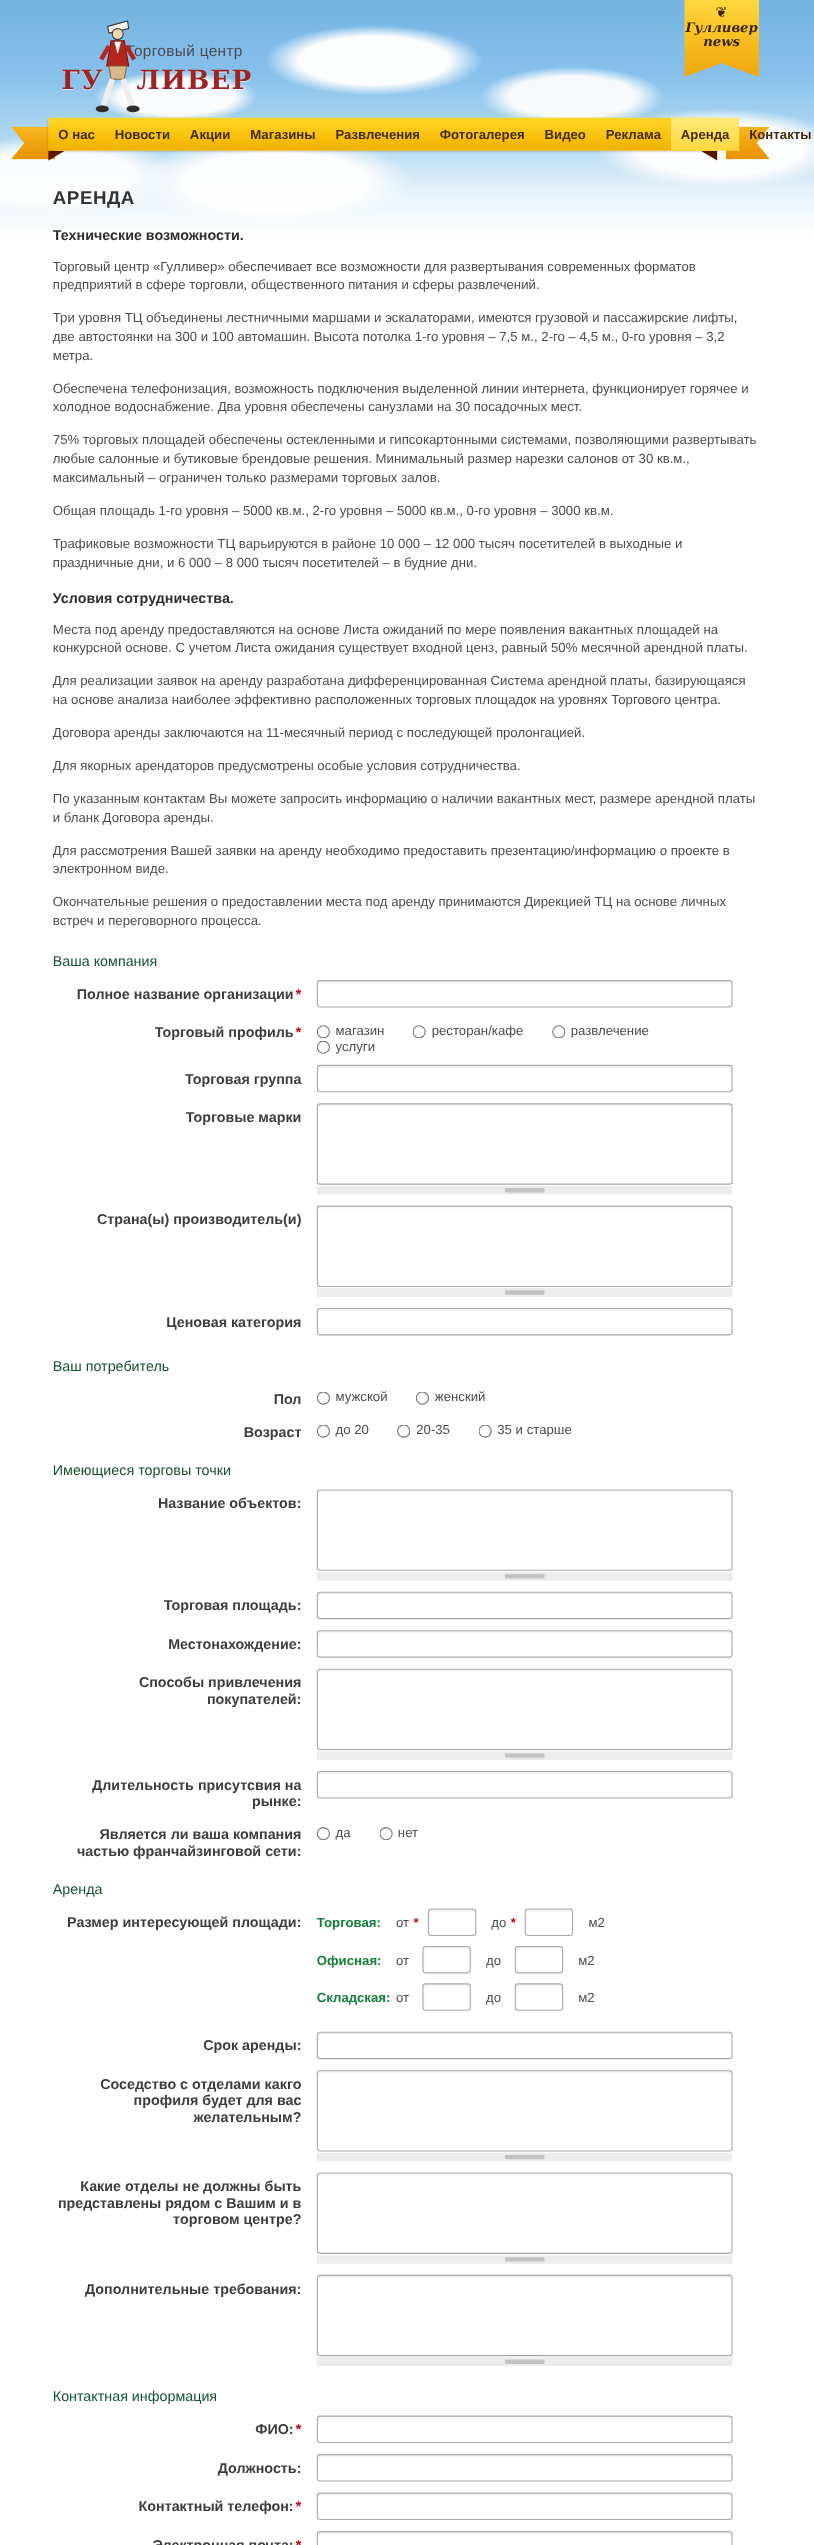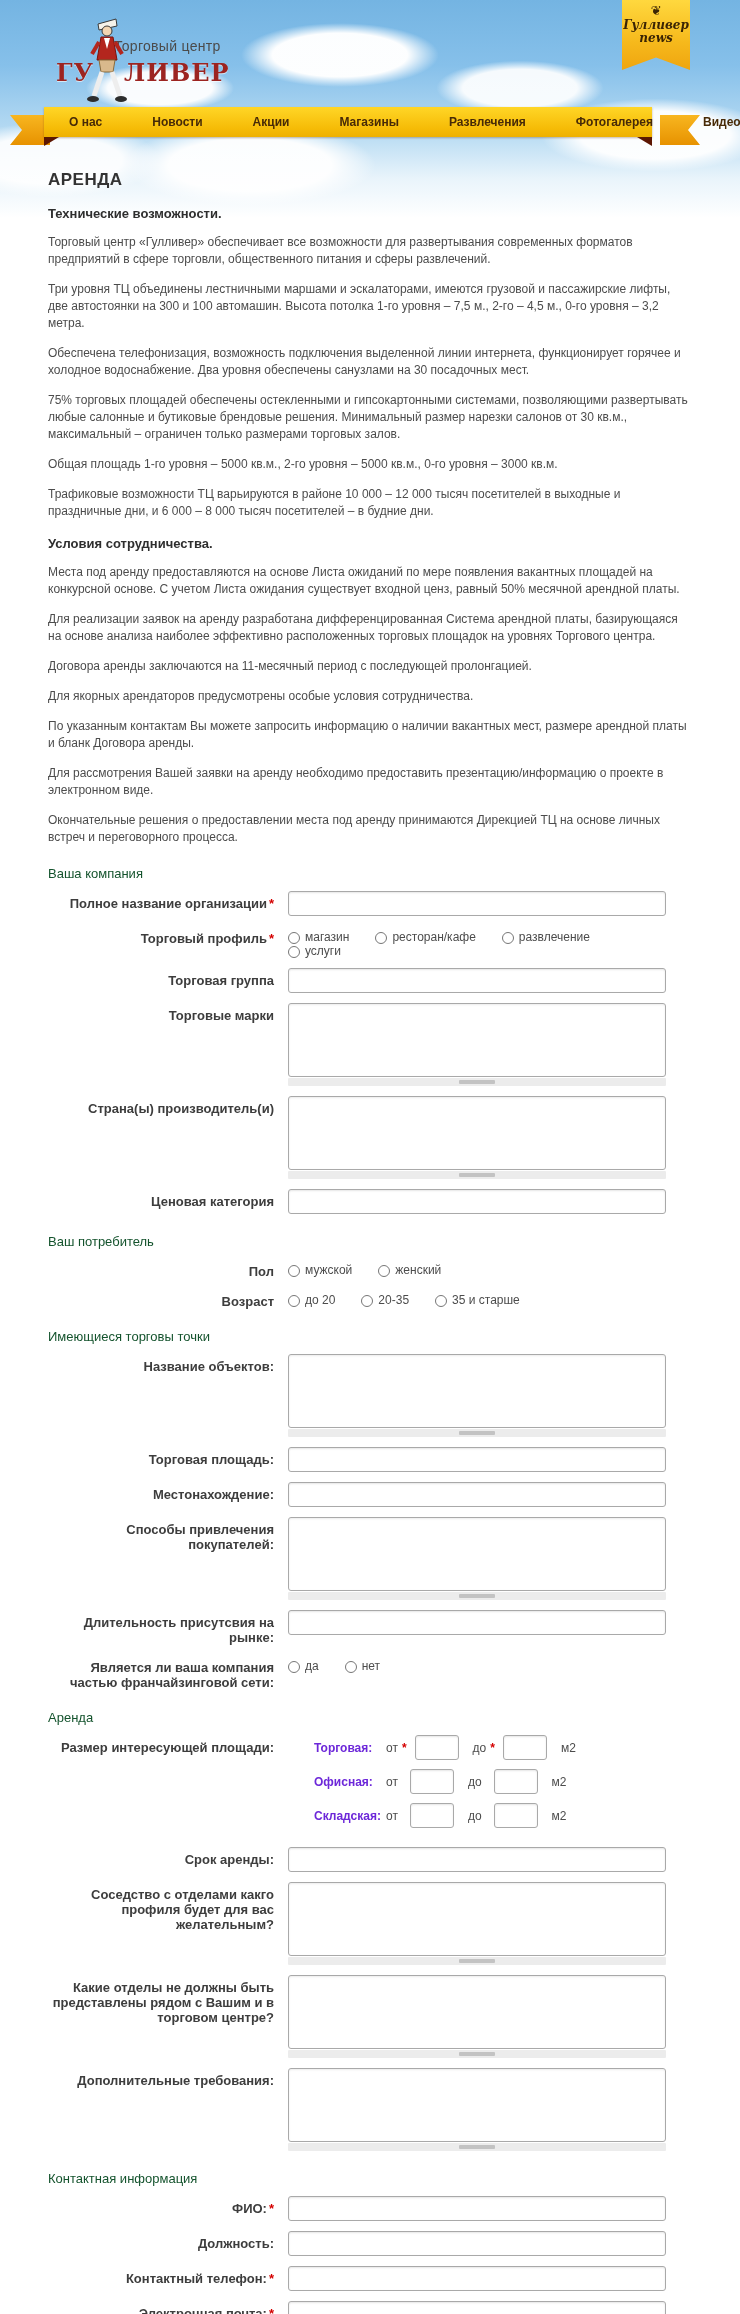--- a/index.html
+++ b/index.html
@@ -44,21 +44,21 @@
 
   
   .nav-wrap { position:relative; height:52px; }
   .nav-bar {
     position:absolute; left:44px; top:7px; width:608px; height:30px;
     background:linear-gradient(to bottom,#ffd627,#f6bc07 70%,#eeb000);
     box-shadow:0 1px 2px rgba(90,50,0,.35);
     display:flex; justify-content:space-between; align-items:stretch;
   }
   .nav-item {
-    display:flex; align-items:center; padding:0 25px; font-size:12px; font-weight:bold;
+    display:flex; align-items:center; padding:0 9px; font-size:12px; font-weight:bold;
     color:#472a07; text-decoration:none; cursor:pointer; white-space:nowrap;
   }
   .nav-item.active { background:linear-gradient(to bottom,#ffe878,#ffd83e); }
   .tail { position:absolute; top:15px; width:40px; height:30px;
     background:linear-gradient(to bottom,#f8b620,#e79200); }
   .tail.left  { left:10px;  clip-path:polygon(0 0,100% 0,100% 100%,0 100%,30% 50%); }
   .tail.right { right:40px; clip-path:polygon(0 0,100% 0,70% 50%,100% 100%,0 100%); }
   .fold { position:absolute; width:0; height:0; }
   .fold.left  { left:44px;  top:37px; border-top:9px solid #5c1602; border-right:15px solid transparent; }
   .fold.right { right:88px; top:37px; border-top:9px solid #5c1602; border-left:15px solid transparent; }
@@ -80,21 +80,21 @@
     box-shadow:inset 0 1px 2px rgba(0,0,0,.10); font-size:12px; padding:0 6px; background:#fff; outline:none; }
   .tarea { display:block; width:378px; height:74px; border:1px solid #a9a9a9; border-radius:3px;
     box-shadow:inset 0 1px 2px rgba(0,0,0,.08); resize:none; background:#fff; outline:none; font-size:12px; padding:3px 6px; }
   .hscroll { position:relative; width:378px; height:8px; margin-top:1px; background:#ececec; border-radius:1px; }
   .hscroll .thumb { position:absolute; left:50%; top:2px; transform:translateX(-50%);
     width:36px; height:4px; background:#c3c3c3; border-radius:1px; }
   .radios { display:flex; flex-wrap:wrap; align-items:center; padding-top:4px; }
   .ropt { display:inline-flex; align-items:flex-end; font-size:12px; color:#4c4c4c; margin-right:26px; cursor:pointer; }
   .ropt input { margin-right:5px; width:12px; height:12px; }
   .arow { display:flex; align-items:center; margin-bottom:9px; font-size:12px; color:#4c4c4c; }
-  .aname { width:66px; font-weight:bold; color:#6d28d9;margin-left:26px; }
+  .aname { width:66px; font-weight:bold; color:#15803d; }
   .asm { margin:0 2px 0 6px; }
   .ainput { width:44px; height:25px; border:1px solid #a9a9a9; border-radius:3px;
     box-shadow:inset 0 1px 2px rgba(0,0,0,.10); margin-left:8px; padding:0 4px; font-size:12px; outline:none; }
   .ainput + .asm { margin-left:14px; }
   .unit { margin-left:4px; }
 </style>
 </head>
 <body>
 
 <div class="sky"></div>

